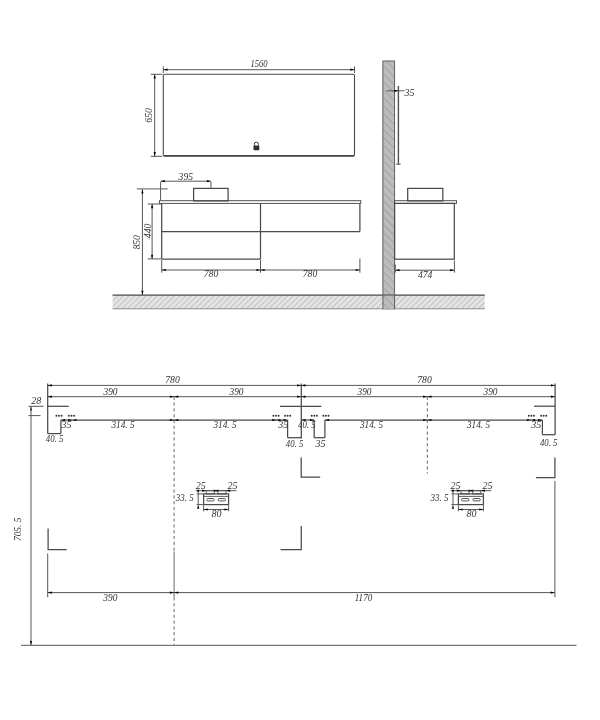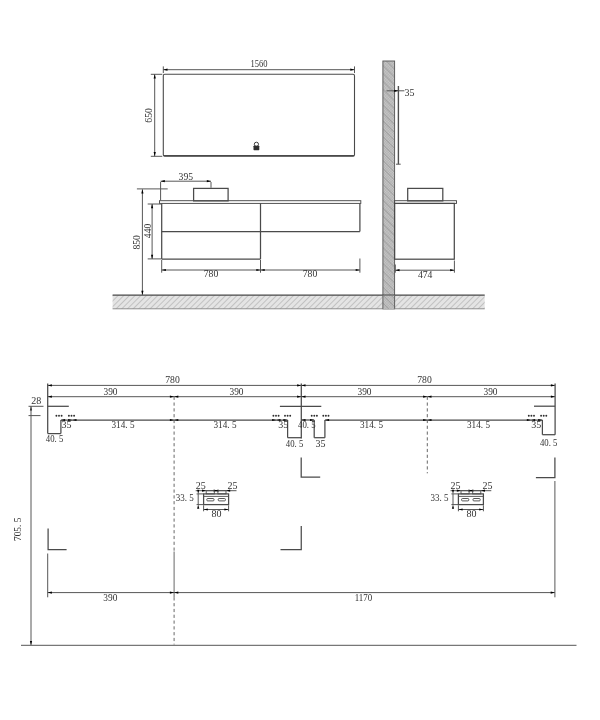--- a/index.html
+++ b/index.html
@@ -1,16 +1,16 @@
 <!DOCTYPE html>
 <html><head>
 <meta charset="utf-8">
 <style>
   html,body{margin:0;padding:0;background:#fff;}
-  #page{width:600px;height:720px;position:relative;background:#ffffff;filter:grayscale(1) blur(0.28px);}
+  #page{width:600px;height:720px;position:relative;background:#ffffff;filter:grayscale(1) blur(0.28px);font-style:italic;}
   text{font-family:"Liberation Serif",serif;font-size:10px;fill:#333;}
   .ln{stroke:#4a4a4a;stroke-width:1.25;fill:none;}
   .lt{stroke:#575757;stroke-width:1;fill:none;}
 </style>
 </head>
 <body>
 <div id="page">
 <svg style="opacity:0.999" width="600" height="720" viewBox="0 0 600 720" xmlns="http://www.w3.org/2000/svg">
 <defs>
   <path id="aL" d="M0 0 L4.2 -1.1 L4.2 1.1 Z"></path>

